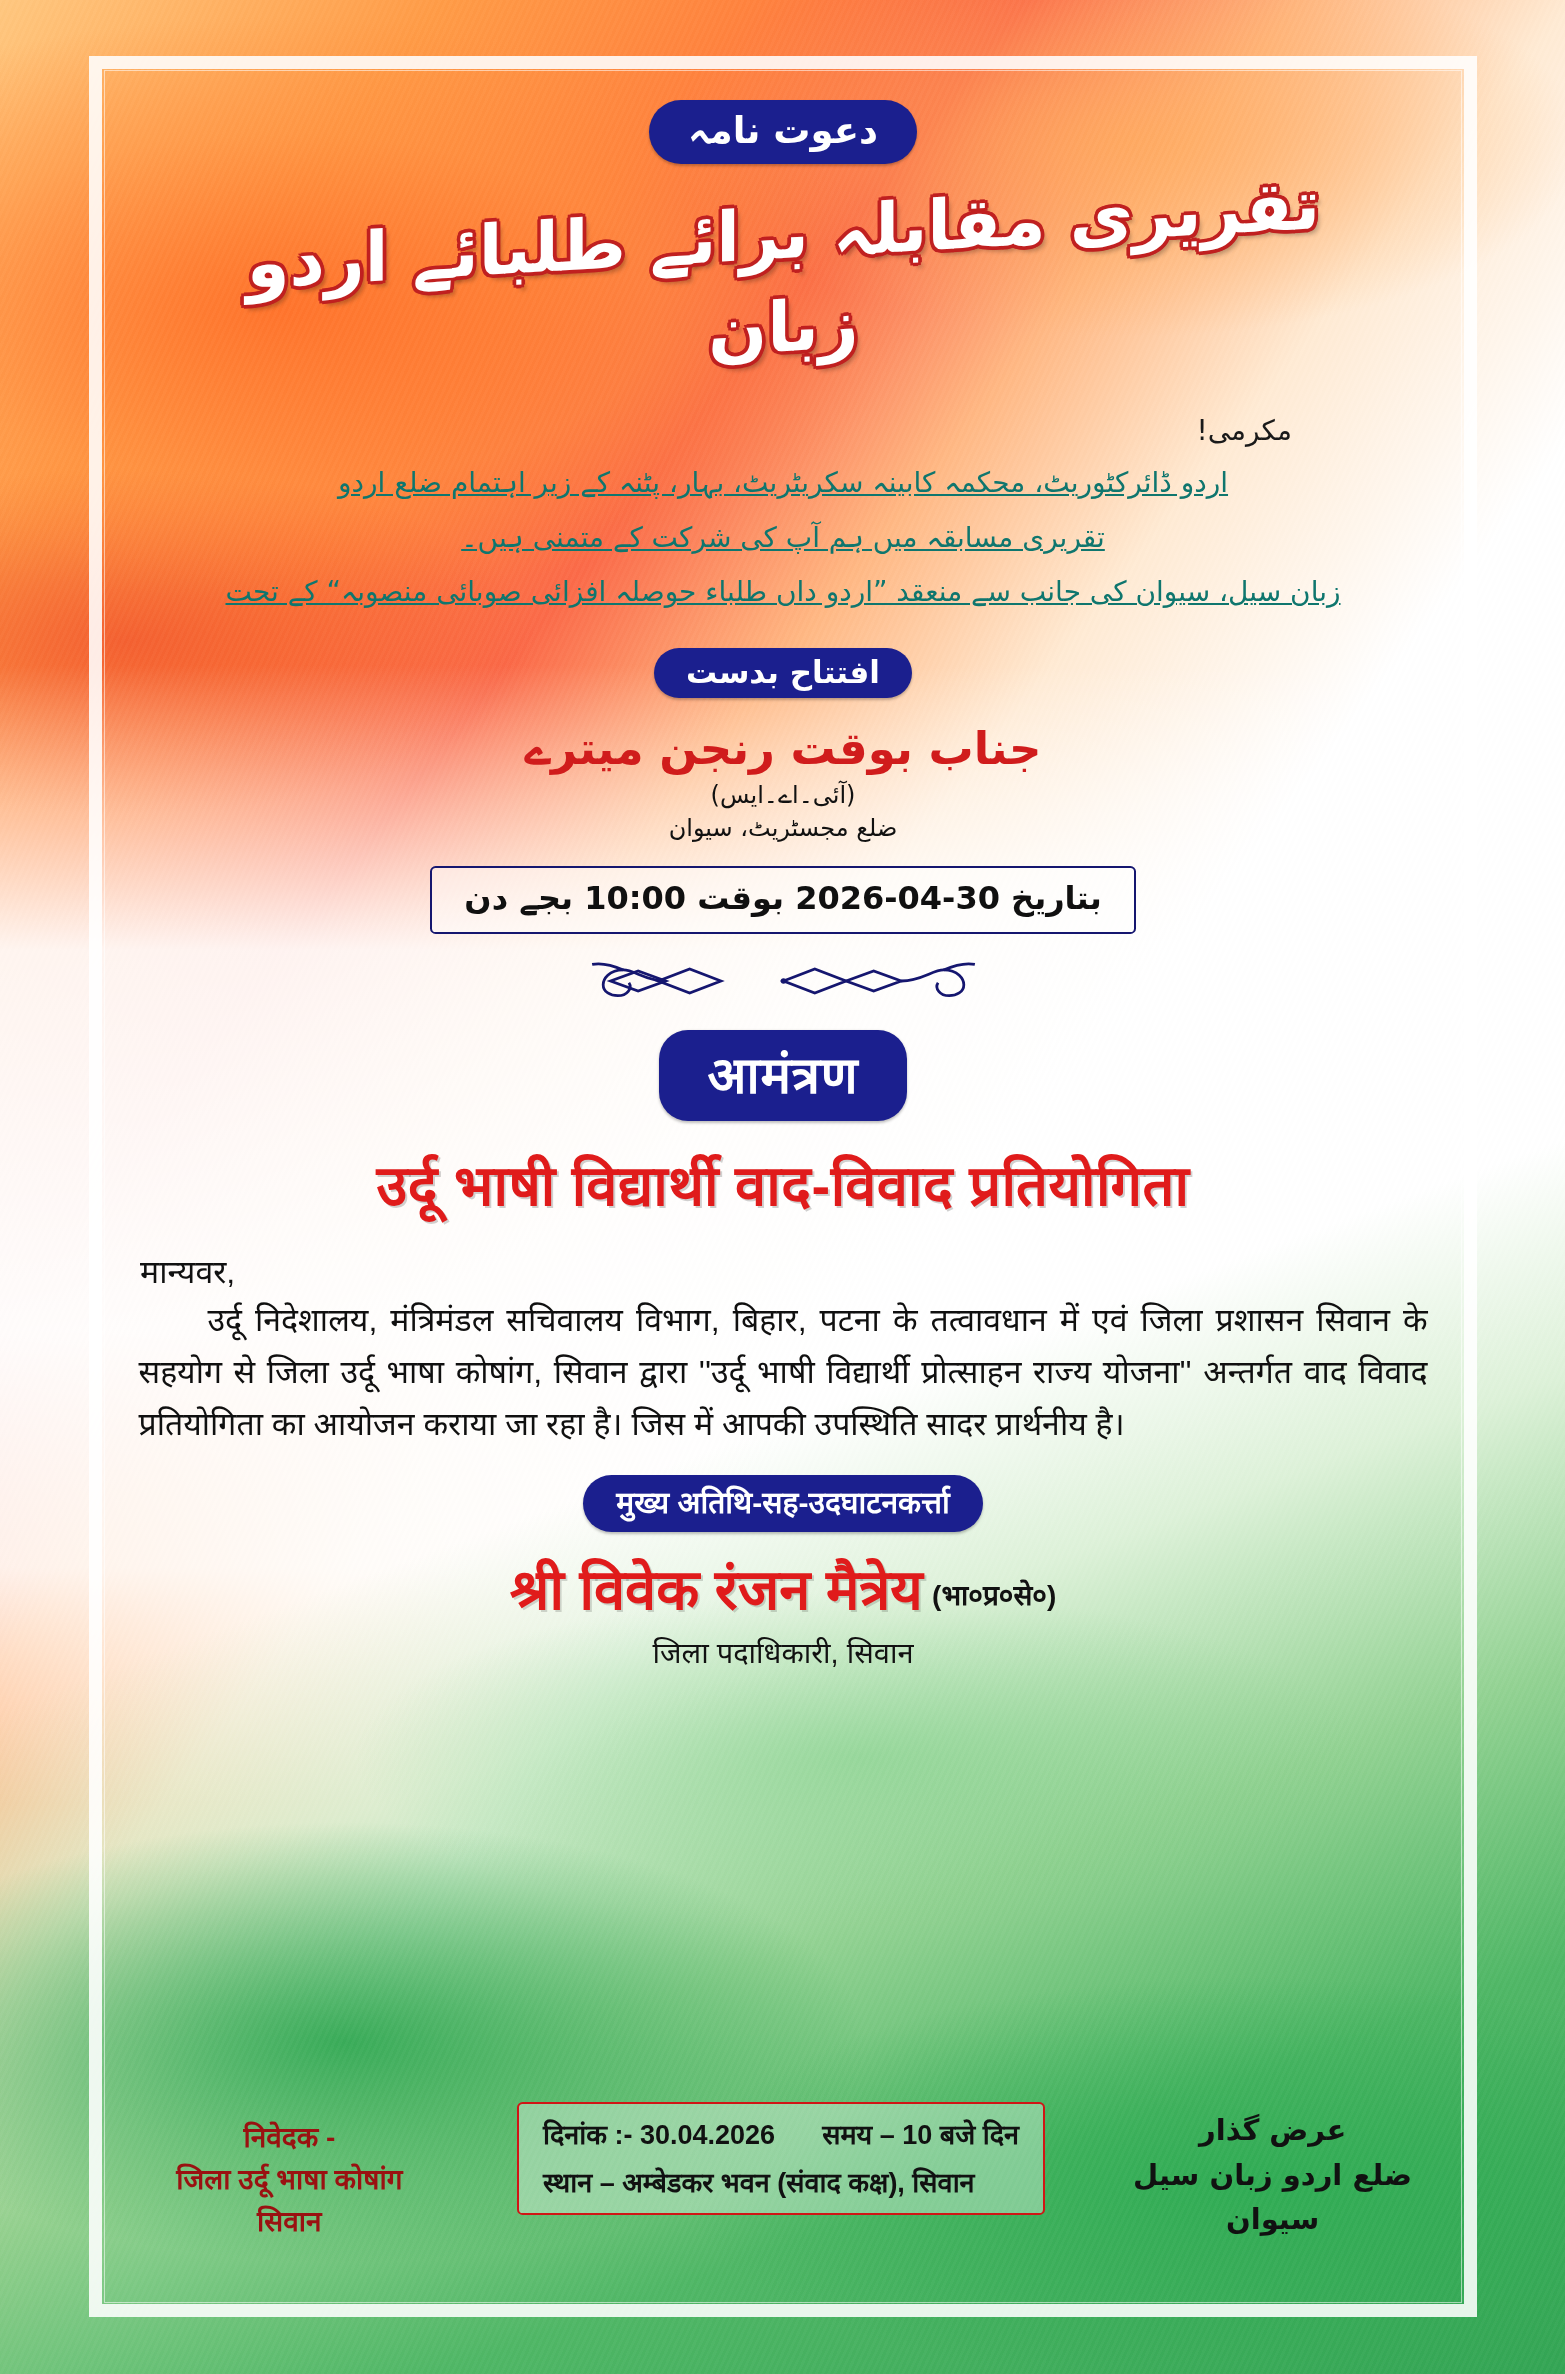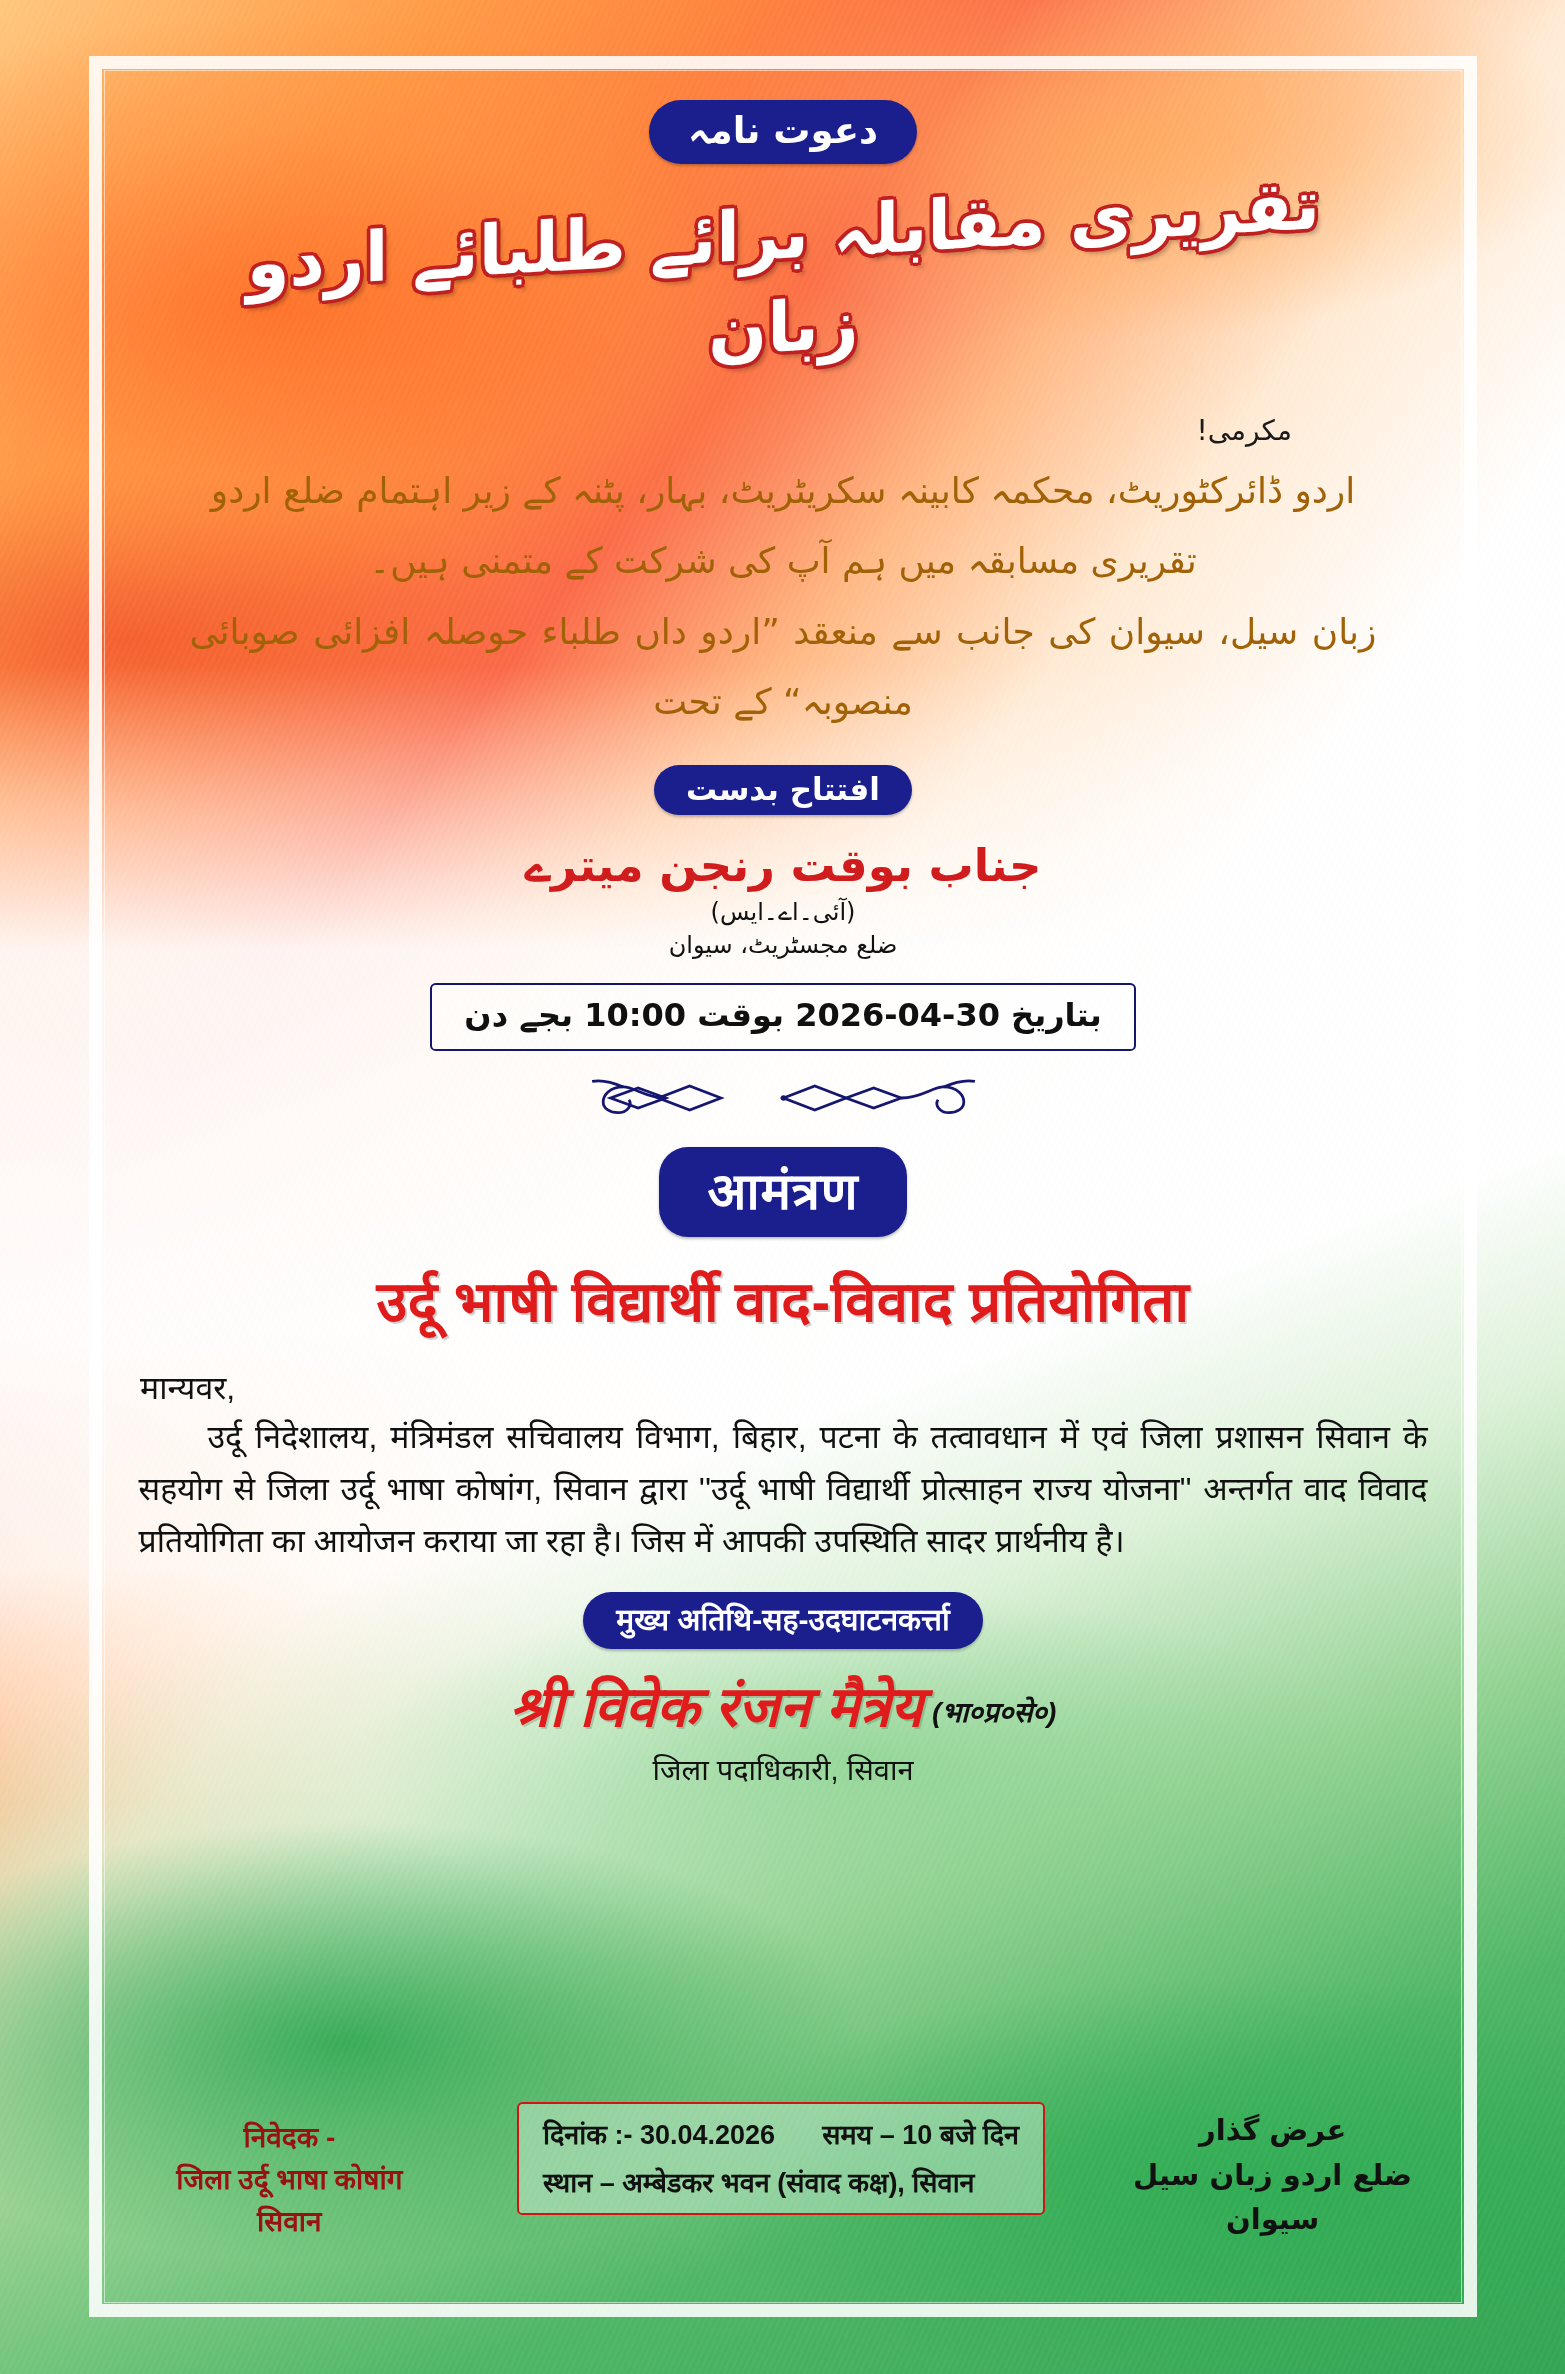--- a/index.html
+++ b/index.html
@@ -141,25 +141,26 @@
     margin-top: 40px;
     padding-right: 158px;
     font-size: 28px;
     color: #1a1a1a;
     text-align: right;
   }
 
   .u-body {
     margin: 9.3px auto 0;
     width: 1187px;
-    font-size: 36px;
+    font-size: 28px;
     line-height: 1.95;
-    color: #a16207;
+    color: #0f766e;
     text-align: justify;
     text-align-last: center;
+    text-decoration: underline;
   }
 
   .u-sub-badge { font-size: 31px; font-weight: bold; margin-top: 28px; padding: 5.6px 32px 8.3px; }
 
   .u-chief {
     margin-top: 24px;
     font-size: 45px;
     font-weight: bold;
     color: #d01c1c;
   }
@@ -221,21 +222,20 @@
   .h-sub-badge {
     font-size: 30px; font-weight: bold; margin-top: 24px; padding: 6.5px 33px 10.2px;
   }
 
   .h-chief {
     margin-top: 16.7px;
     font-size: 56px;
     font-weight: bold;
     color: #e01b1b;
     text-shadow: 1.9px 1.9px 0 rgba(0,0,0,0.15);
-    font-style: italic;
   }
   .h-chief .suffix {
     font-size: 28px;
     color: #111;
     font-weight: bold;
     vertical-align: middle;
     margin-left: 9.3px;
     text-shadow: none;
   }
   .h-chief-sub { margin-top: 7.4px; font-size: 29px; color: #111; }

